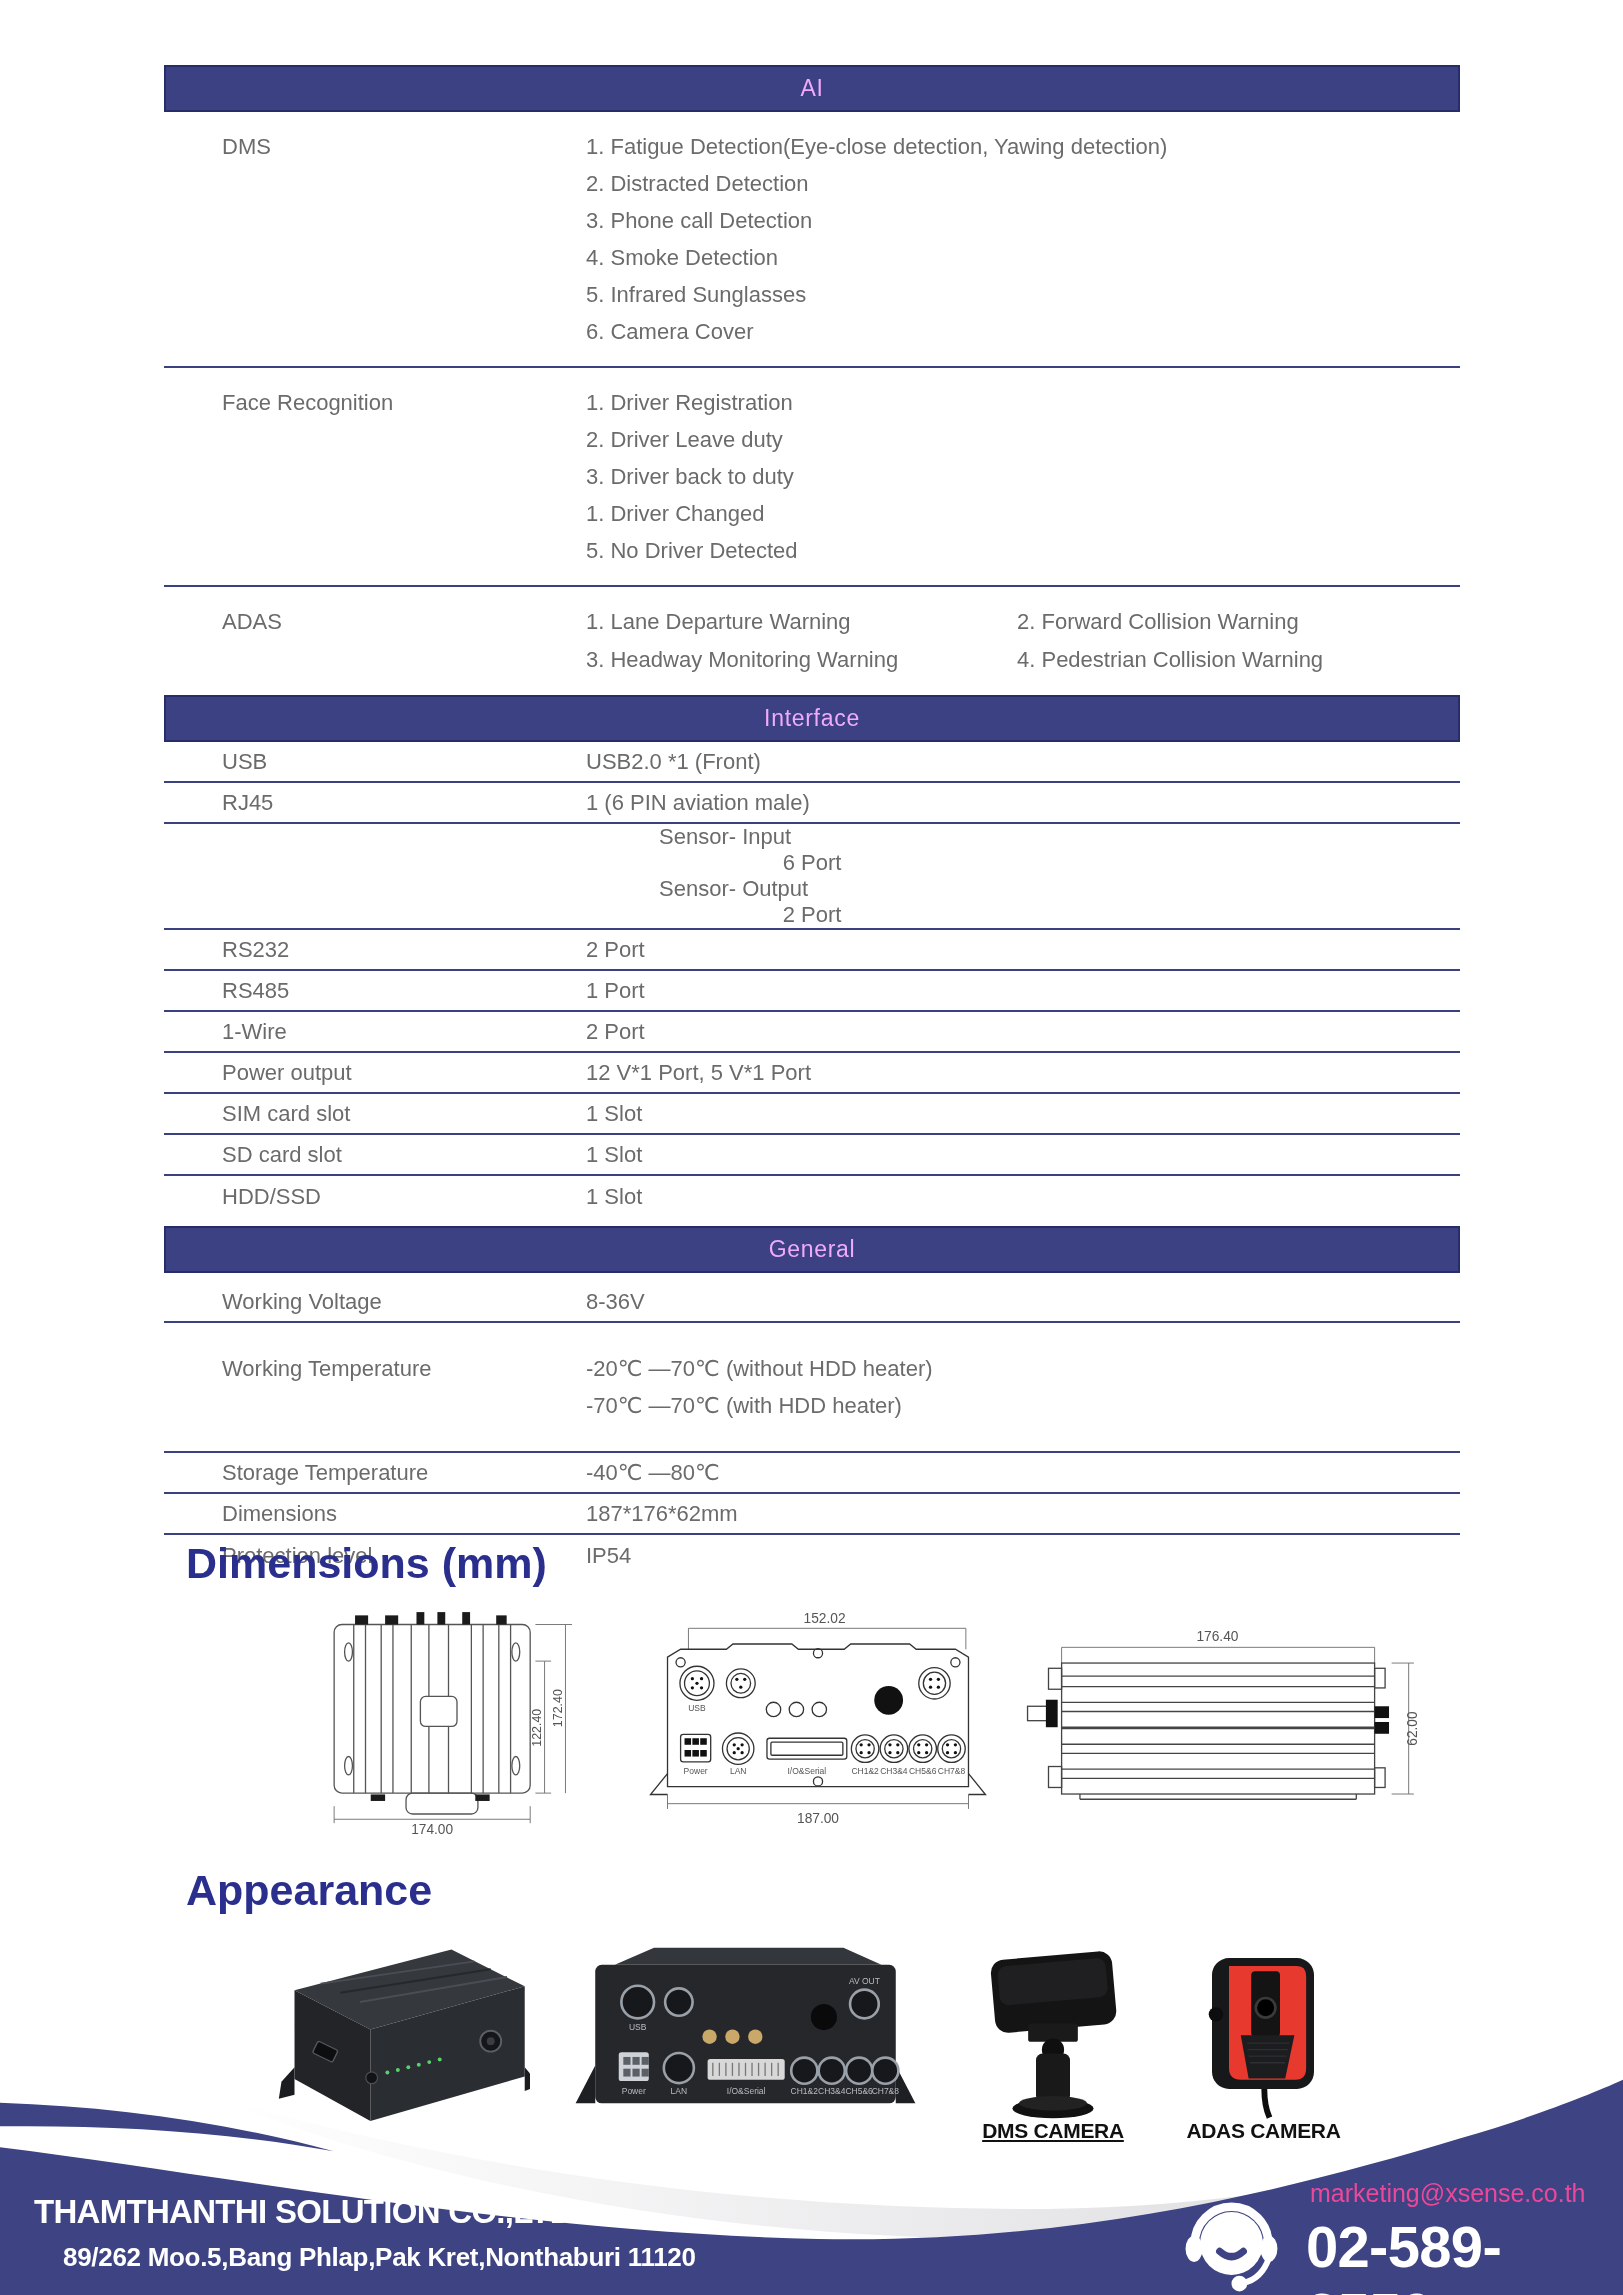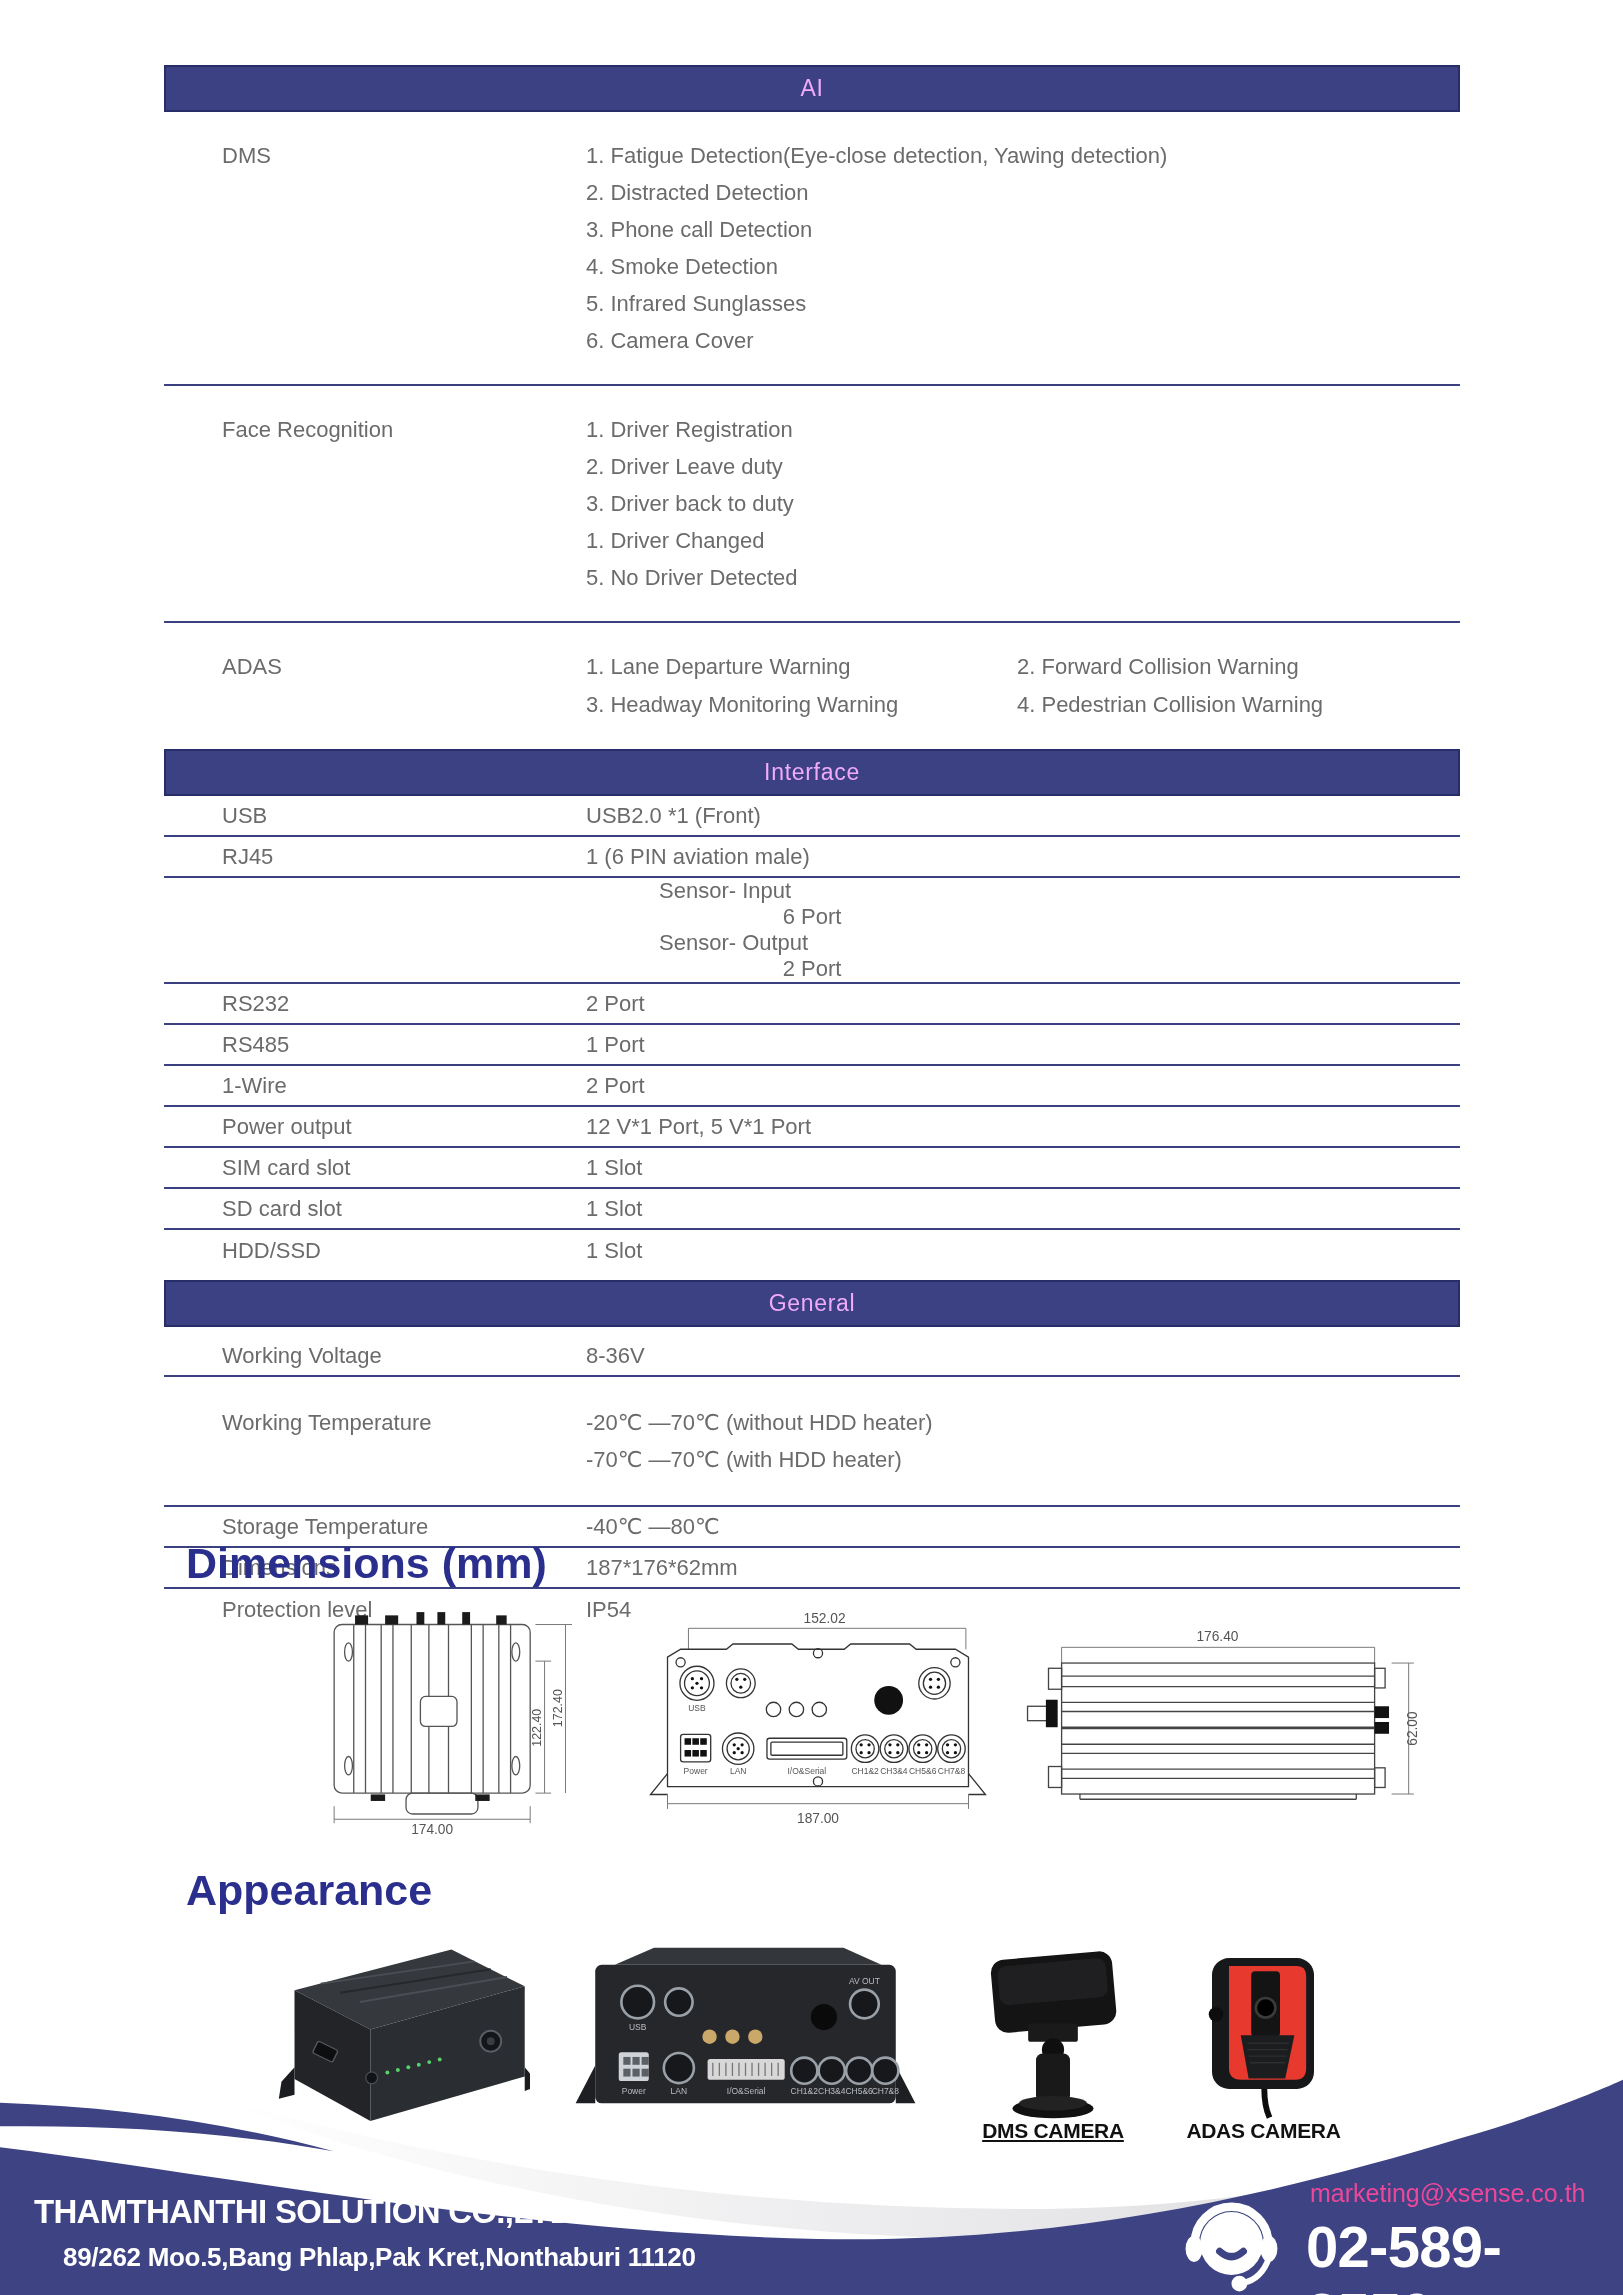--- a/index.html
+++ b/index.html
@@ -11,21 +11,21 @@
   body{width:1623px;height:2295px;position:relative;overflow:hidden;
        font-family:"Liberation Sans","DejaVu Sans",sans-serif;color:var(--txt);}
   .content{position:absolute;left:164px;top:65px;width:1296px;}
   .section-bar{height:47px;background:var(--bar-bg);border:2.6px solid var(--bar-border);
     color:#f0abfc;font-size:23px;display:flex;align-items:center;justify-content:center;letter-spacing:0.7px;}
   .section-bar.mt{margin-top:9.2px;}
   .spec-row{display:flex;align-items:center;min-height:41px;border-bottom:2px solid var(--divider);font-size:22px;}
   .spec-row.last{border-bottom:none;}
   .spec-row .lbl{width:422px;padding-left:58px;}
   .spec-row .val{flex:1;}
-  .multi{align-items:flex-start;padding:25px 0;}
+  .multi{align-items:flex-start;padding:16px 0;}
   .multi .lines div{line-height:37px;}
   .multi .lbl{line-height:37px;}
   .val-cols{flex:1;display:flex;}
   .val-cols .c1{width:431px;}
   .val-cols .c1 div,.val-cols .c2 div{line-height:38px;}
   .pair{flex:1;}
   .pair .subrow{display:flex;min-height:39px;align-items:center;flex-direction:column;}
   .pair .subrow .lbl{width:422px;padding-left:58px;}
   .h-blue{position:absolute;color:var(--head-blue);font-size:43px;font-weight:bold;letter-spacing:0;}
   .drawing{position:absolute;}

